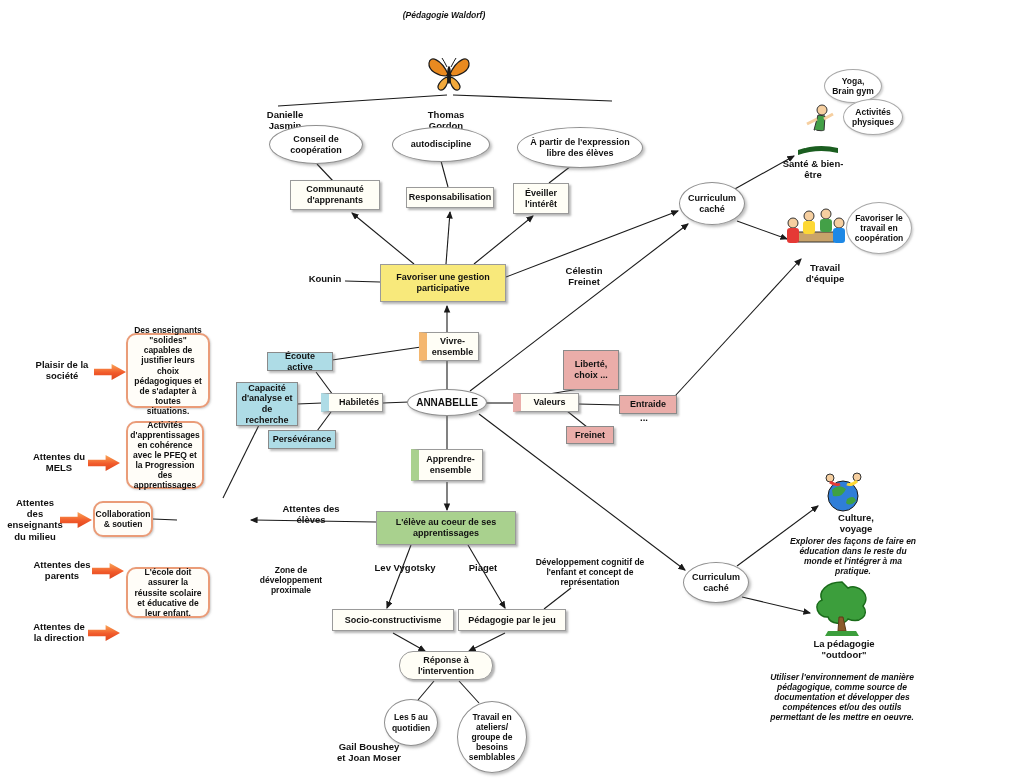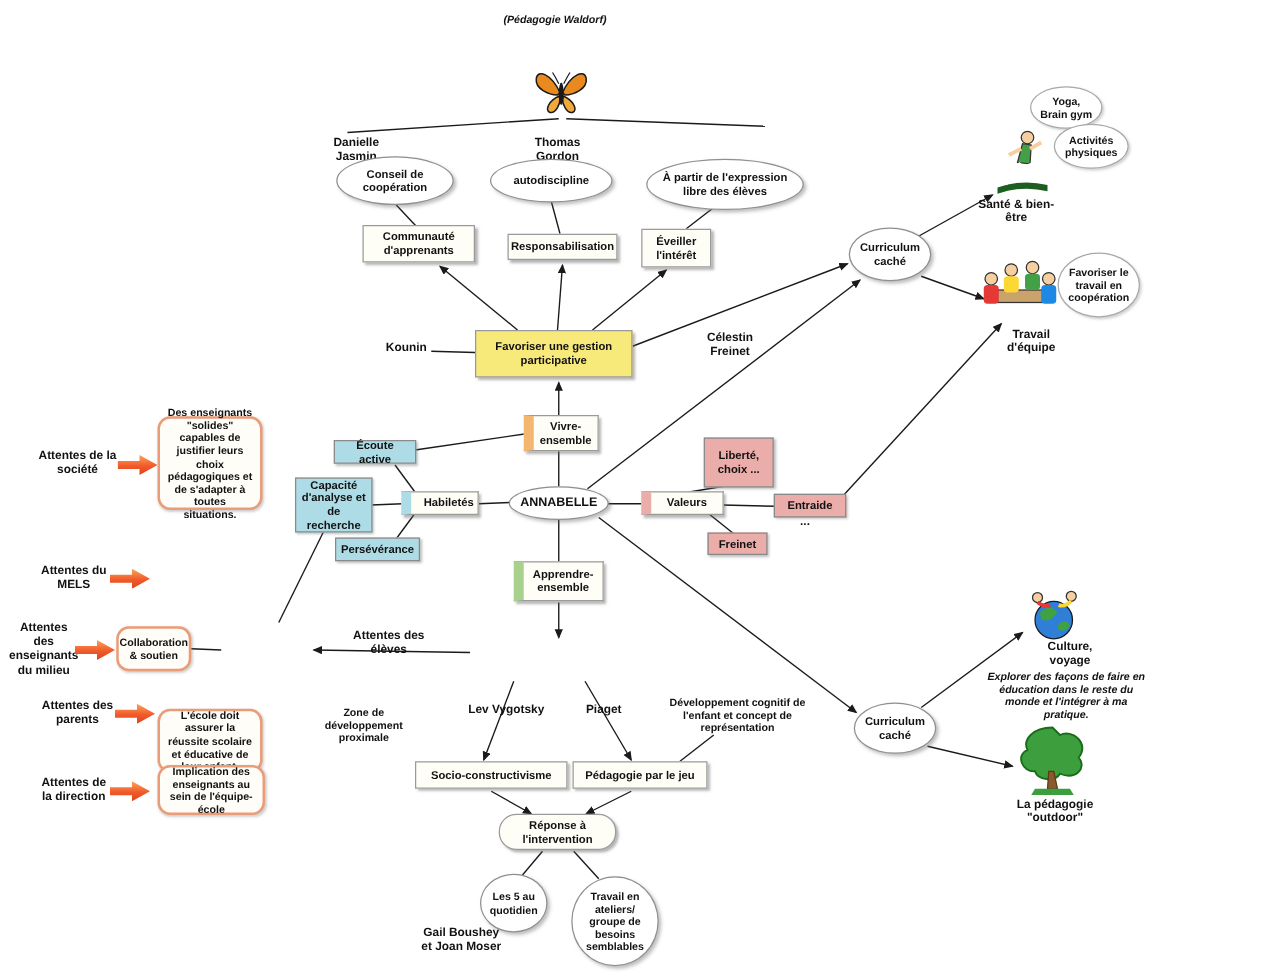--- a/index.html
+++ b/index.html
@@ -130,39 +130,40 @@
 
   <div class="n ellipse" style="left:407px; top:389px; width:80px; height:27px; font-size:10px;">ANNABELLE</div>
 
   <div class="n chip-pink" style="left:563px; top:350px; width:56px; height:40px;">Liberté, choix ...</div>
   <div class="n stripe s-pink" style="left:513px; top:393px; width:66px; height:19px;">Valeurs</div>
   <div class="n chip-pink" style="left:619px; top:395px; width:58px; height:19px;">Entraide</div>
   <div class="n label" style="left:634px; top:412px; width:20px;">...</div>
   <div class="n chip-pink" style="left:566px; top:426px; width:48px; height:18px;">Freinet</div>
 
   <div class="n stripe s-green" style="left:411px; top:449px; width:72px; height:32px;">Apprendre-ensemble</div>
-
-  <div class="n label" style="left:30px; top:359px; width:64px;">Attentes de la société</div>
+  <div class="n rect green" style="left:376px; top:511px; width:140px; height:34px;">L'élève au coeur de ses apprentissages</div>
+
+  <div class="n label" style="left:30px; top:359px; width:64px;">Plaisir de la société</div>
   <div class="n red-arrow" style="left:94px; top:363px; width:32px; height:18px;"></div>
   <div class="n rounded" style="left:126px; top:333px; width:84px; height:75px;">Des enseignants "solides" capables de justifier leurs choix pédagogiques et de s'adapter à toutes situations.</div>
 
   <div class="n label" style="left:30px; top:451px; width:58px;">Attentes du MELS</div>
   <div class="n red-arrow" style="left:88px; top:454px; width:32px; height:18px;"></div>
+  <div class="n rounded" style="left:126px; top:421px; width:78px; height:68px;">Activités d'apprentissages en cohérence avec le PFEQ et la Progression des apprentissages</div>
 
   <div class="n label" style="left:8px; top:497px; width:54px;">Attentes des enseignants du milieu</div>
   <div class="n red-arrow" style="left:60px; top:511px; width:32px; height:18px;"></div>
   <div class="n rounded" style="left:93px; top:501px; width:60px; height:36px;">Collaboration &amp; soutien</div>
 
   <div class="n label" style="left:32px; top:559px; width:60px;">Attentes des parents</div>
   <div class="n red-arrow" style="left:92px; top:562px; width:32px; height:18px;"></div>
   <div class="n rounded" style="left:126px; top:551px; width:84px; height:51px;margin-top:16px;">L'école doit assurer la réussite scolaire et éducative de leur enfant.</div>
 
   <div class="n label" style="left:28px; top:621px; width:62px;">Attentes de la direction</div>
   <div class="n red-arrow" style="left:88px; top:624px; width:32px; height:18px;"></div>
-  <div class="n rounded" style="left:126px; top:612px; width:86px; height:40px;">Implication des enseignants au sein de l'équipe-école</div>
 
   <div class="n label" style="left:281px; top:503px; width:60px;">Attentes des élèves</div>
 
   <div class="n small-label" style="left:248px; top:565px; width:86px;">Zone de développement proximale</div>
   <div class="n label" style="left:373px; top:562px; width:64px;">Lev Vygotsky</div>
   <div class="n label" style="left:463px; top:562px; width:40px;">Piaget</div>
   <div class="n small-label" style="left:534px; top:557px; width:112px;">Développement cognitif de l'enfant et concept de représentation</div>
 
   <div class="n rect" style="left:332px; top:609px; width:122px; height:22px;">Socio-constructivisme</div>
   <div class="n rect" style="left:458px; top:609px; width:108px; height:22px;">Pédagogie par le jeu</div>
@@ -213,14 +214,15 @@
   </svg>
   <div class="n label" style="left:828px; top:512px; width:56px;">Culture, voyage</div>
   <div class="n note" style="left:786px; top:536px; width:134px;">Explorer des façons de faire en éducation dans le reste du monde et l'intégrer à ma pratique.</div>
 
   <svg class="img" style="left:810px; top:580px;" width="64" height="58" viewBox="0 0 64 58">
     <path d="M32 2 C16 2 8 12 12 20 C2 24 8 38 18 37 C20 44 34 46 38 39 C50 44 60 35 53 26 C62 15 48 3 38 8 Z" fill="#3C9E3C" stroke="#1a6b1a" stroke-width="1.5"></path>
     <path d="M29 37 L28 51 L36 51 L33 37 Z" fill="#8B5A2B" stroke="#5c3a17"></path>
     <path d="M18 51 L46 51 L49 56 L15 56 Z" fill="#3C9E3C"></path>
   </svg>
   <div class="n label" style="left:812px; top:638px; width:64px;">La pédagogie "outdoor"</div>
+  <div class="n note" style="left:764px; top:672px; width:156px;">Utiliser l'environnement de manière pédagogique, comme source de documentation et développer des compétences et/ou des outils permettant de les mettre en oeuvre.</div>
 
 </div>
 
 </body></html>

